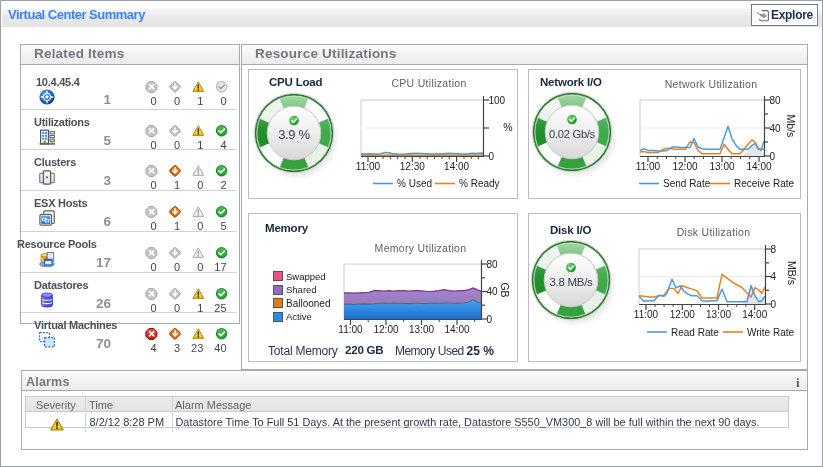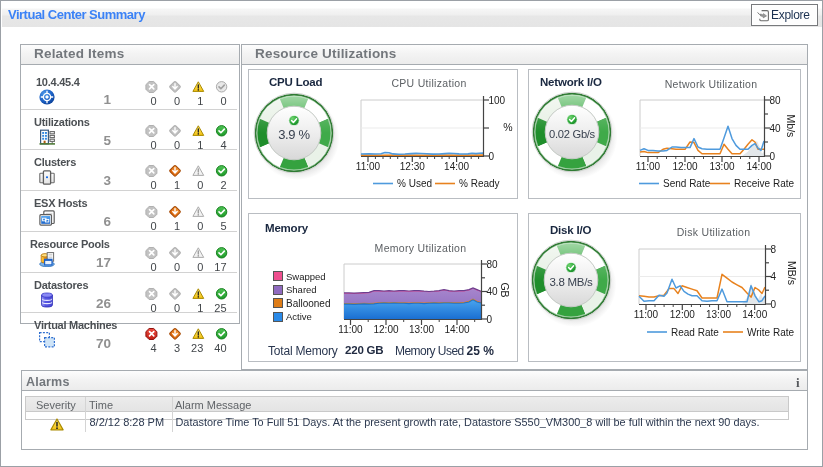--- a/index.html
+++ b/index.html
@@ -15,21 +15,21 @@
 .ctitle { position:absolute; font-size:10.5px; color:#5c6064; letter-spacing:0.3px; text-align:center; }
 </style></head><body>
 <div class="abs" style="left:1px;top:1px;width:821px;height:25px;background:linear-gradient(#ffffff 0%,#ffffff 24%,#f6f6f6 28%,#efefef 52%,#e7e7e7 56%,#e5e5e5 100%)"></div>
 <div class="abs" style="left:7px;top:5.5px;font-size:13px;font-weight:bold;letter-spacing:-0.5px;color:#3b82f6">Virtual Center Summary</div>
 <div class="abs" style="left:750px;top:3px;width:67px;height:22px;background:#fdfdfd;border:1px solid #77797c;box-shadow:inset 0 0 0 1px #fff"></div>
 <svg class="abs" style="left:755px;top:8px" width="14" height="14" viewBox="0 0 14 14">
     <path d="M5.6 1.6 H11 Q12.4 1.6 12.4 3 V10.4 Q12.4 11.8 11 11.8 H5.2 Q3.8 11.8 3.8 10.4 V9.8" fill="none" stroke="#6a6a6a" stroke-width="1.1"></path>
     <path d="M1.6 3.4 Q3.2 5.8 5.4 6.4" fill="none" stroke="#6a6a6a" stroke-width="0.9"></path>
     <path d="M4.6 4.9 L7.2 6 L7.4 4.6 L10.6 6.9 L7.2 8.9 L7.2 7.6 L4.6 7 Z" fill="#9a9a9a" stroke="#6a6a6a" stroke-width="0.5"></path>
   </svg>
-<div class="abs" style="left:770px;top:7px;font-size:12px;font-weight:normal;color:#1a3050;letter-spacing:-0.3px">Explore</div>
+<div class="abs" style="left:770px;top:7px;font-size:12px;font-weight:bold;color:#1a3050;letter-spacing:-0.3px">Explore</div>
 <div class="panel" style="left:19px;top:43px;width:220px;height:280px">
     <div class="phead">Related Items</div>
   </div>
 <div class="panel" style="left:240px;top:43px;width:567px;height:326px">
     <div class="phead">Resource Utilizations</div>
   </div>
 <div class="panel" style="left:20px;top:369px;width:787px;height:80px">
     <div class="phead" style="font-size:12.5px;padding-left:4px;line-height:23px">Alarms</div>
   </div>
 <div class="abs" style="left:795px;top:374px;font-family:'Liberation Serif',serif;font-size:13px;font-weight:bold;color:#55585c">i</div>
@@ -108,21 +108,21 @@
 <rect x="2.2" y="6" width="9" height="7.8" fill="url(#esb)"></rect>
 <rect x="3.6" y="8.2" width="3.4" height="2.6" fill="none" stroke="#ffffff" stroke-width="0.9"></rect>
 <rect x="6.4" y="9.4" width="3.4" height="2.6" fill="none" stroke="#ffffff" stroke-width="0.9"></rect>
   </svg>
 <div class="rnum" style="left:58px;top:212.5px">6</div>
 <div class="cnt" style="left:131.7px;top:219px">0</div>
 <div class="cnt" style="left:155.0px;top:219px">1</div>
 <div class="cnt" style="left:178.3px;top:219px">0</div>
 <div class="cnt" style="left:201.6px;top:219px">5</div>
 <div class="sep" style="left:20px;top:189px"></div>
-<div class="rlabel" style="left:29px;top:237px">Resource Pools</div>
+<div class="rlabel" style="left:16px;top:237px">Resource Pools</div>
 <svg style="position:absolute;left:38px;top:250px" width="16" height="16" viewBox="0 0 16 16">
     <defs>
       <linearGradient id="rpc" x1="0" y1="0" x2="1" y2="0">
         <stop offset="0" stop-color="#ffd34e"></stop>
         <stop offset="45%" stop-color="#f39c12"></stop>
         <stop offset="100%" stop-color="#d97708"></stop>
       </linearGradient>
     </defs>
 <ellipse cx="8" cy="13.1" rx="7.3" ry="2.6" fill="#7db4e8" stroke="#3a7abf" stroke-width="0.9"></ellipse>
 <path d="M2.2 4.3 v6 a3.8 1.7 0 0 0 7.6 0 v-6 Z" fill="url(#rpc)" stroke="#b26e06" stroke-width="0.8"></path>
@@ -607,21 +607,21 @@
     <path d="M114.9 64 L114.9 67" stroke="#444444" stroke-width="1"></path>
     <text x="15.0" y="78" text-anchor="middle" font-family="Liberation Sans, sans-serif" font-size="10" fill="#222222">11:00</text>
     <text x="51.3" y="78" text-anchor="middle" font-family="Liberation Sans, sans-serif" font-size="10" fill="#222222">12:00</text>
     <text x="87.5" y="78" text-anchor="middle" font-family="Liberation Sans, sans-serif" font-size="10" fill="#222222">13:00</text>
     <text x="123.7" y="78" text-anchor="middle" font-family="Liberation Sans, sans-serif" font-size="10" fill="#222222">14:00</text>
     <path d="M16 92 L36 92" stroke="#4e9add" stroke-width="1.6"></path>
     <text x="40" y="95.8" font-family="Liberation Sans, sans-serif" font-size="10" fill="#222222">Read Rate</text>
     <path d="M92 92 L112 92" stroke="#e8821e" stroke-width="1.6"></path>
     <text x="116" y="95.8" font-family="Liberation Sans, sans-serif" font-size="10" fill="#222222">Write Rate</text>
   </svg>
-<div class="abs" style="left:24px;top:395px;width:764px;height:24px;border:1px solid #c9c9c9;background:#fff">
+<div class="abs" style="left:24px;top:395px;width:764px;height:32px;border:1px solid #c9c9c9;background:#fff">
 <div style="position:absolute;left:0;top:0;width:100%;height:15px;background:linear-gradient(#ececec,#e4e4e4);border-bottom:1px solid #c9c9c9"></div>
 <div style="position:absolute;left:59px;top:0;width:1px;height:35px;background:#d4d4d4"></div>
 <div style="position:absolute;left:146px;top:0;width:1px;height:35px;background:#d4d4d4"></div>
 <div style="position:absolute;left:10px;top:1.5px;font-size:11px;color:#606468">Severity</div>
 <div style="position:absolute;left:63px;top:1.5px;font-size:11px;color:#606468">Time</div>
 <div style="position:absolute;left:149px;top:1.5px;font-size:11px;color:#606468">Alarm Message</div>
 <svg style="position:absolute;left:24px;top:20.5px" width="14" height="13" viewBox="0 0 11.6 11.4">
       <defs>
         <linearGradient id="yel2" x1="0" y1="0" x2="0" y2="1">
           <stop offset="0" stop-color="#ffe97a"></stop>

